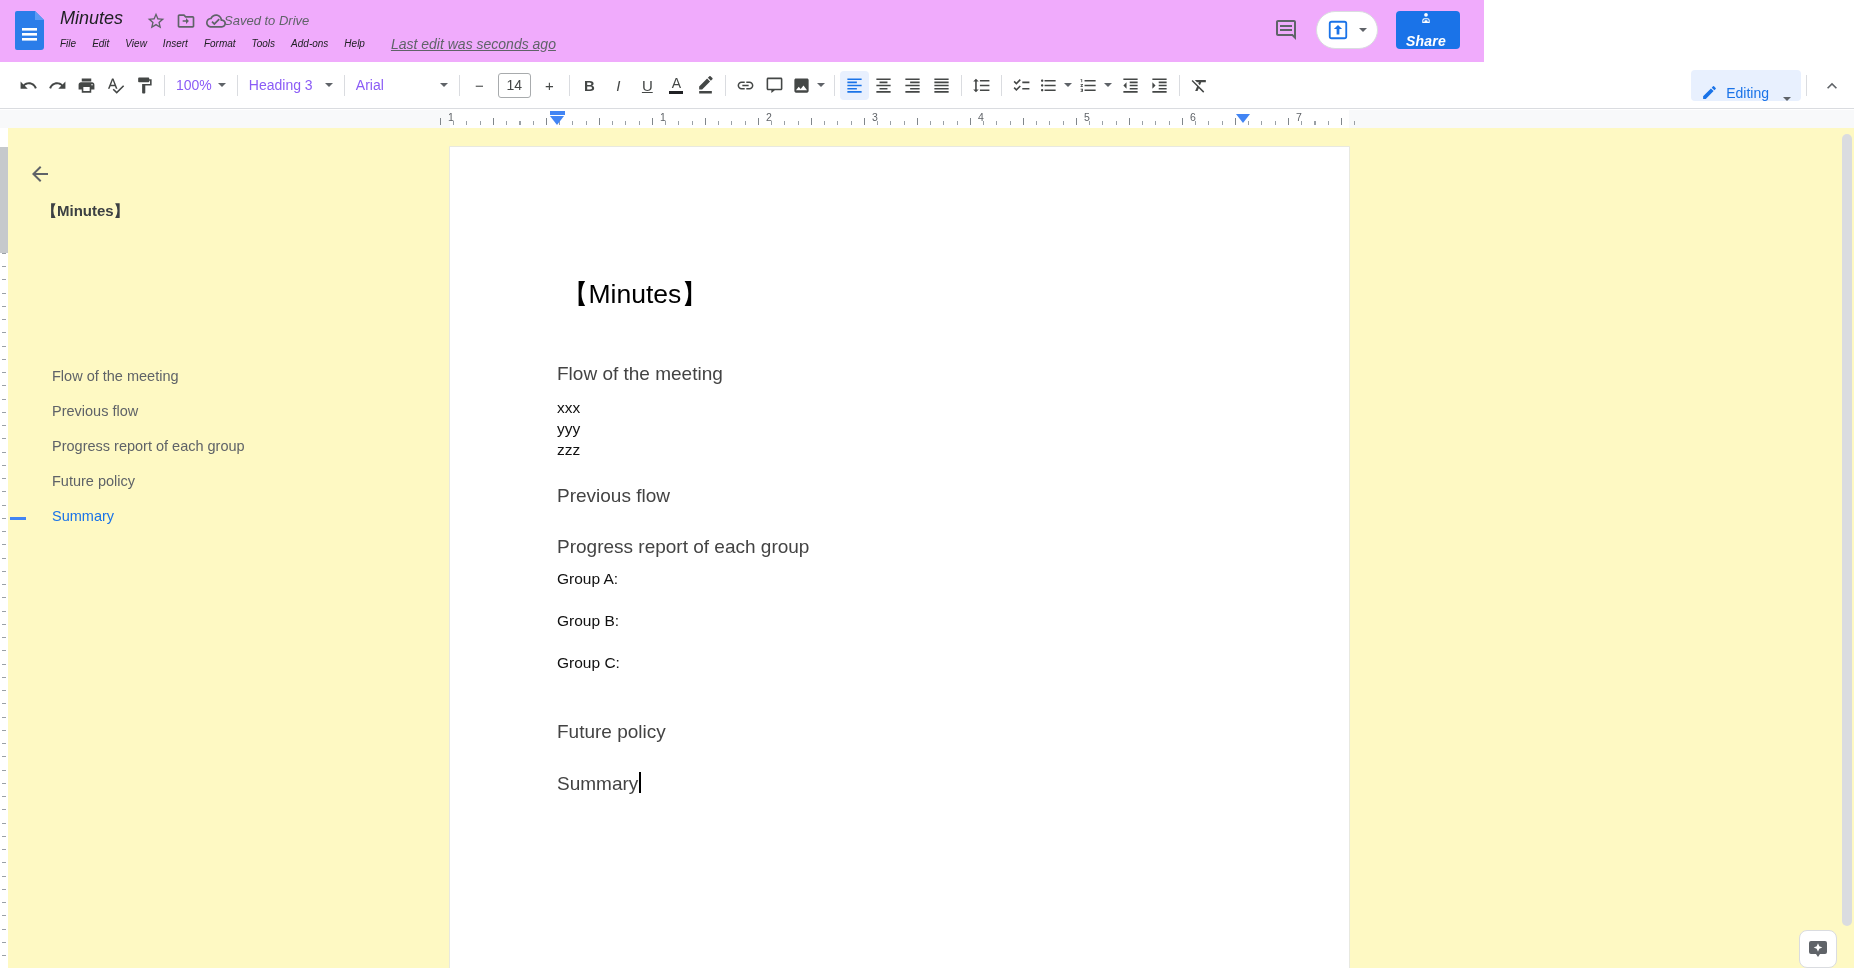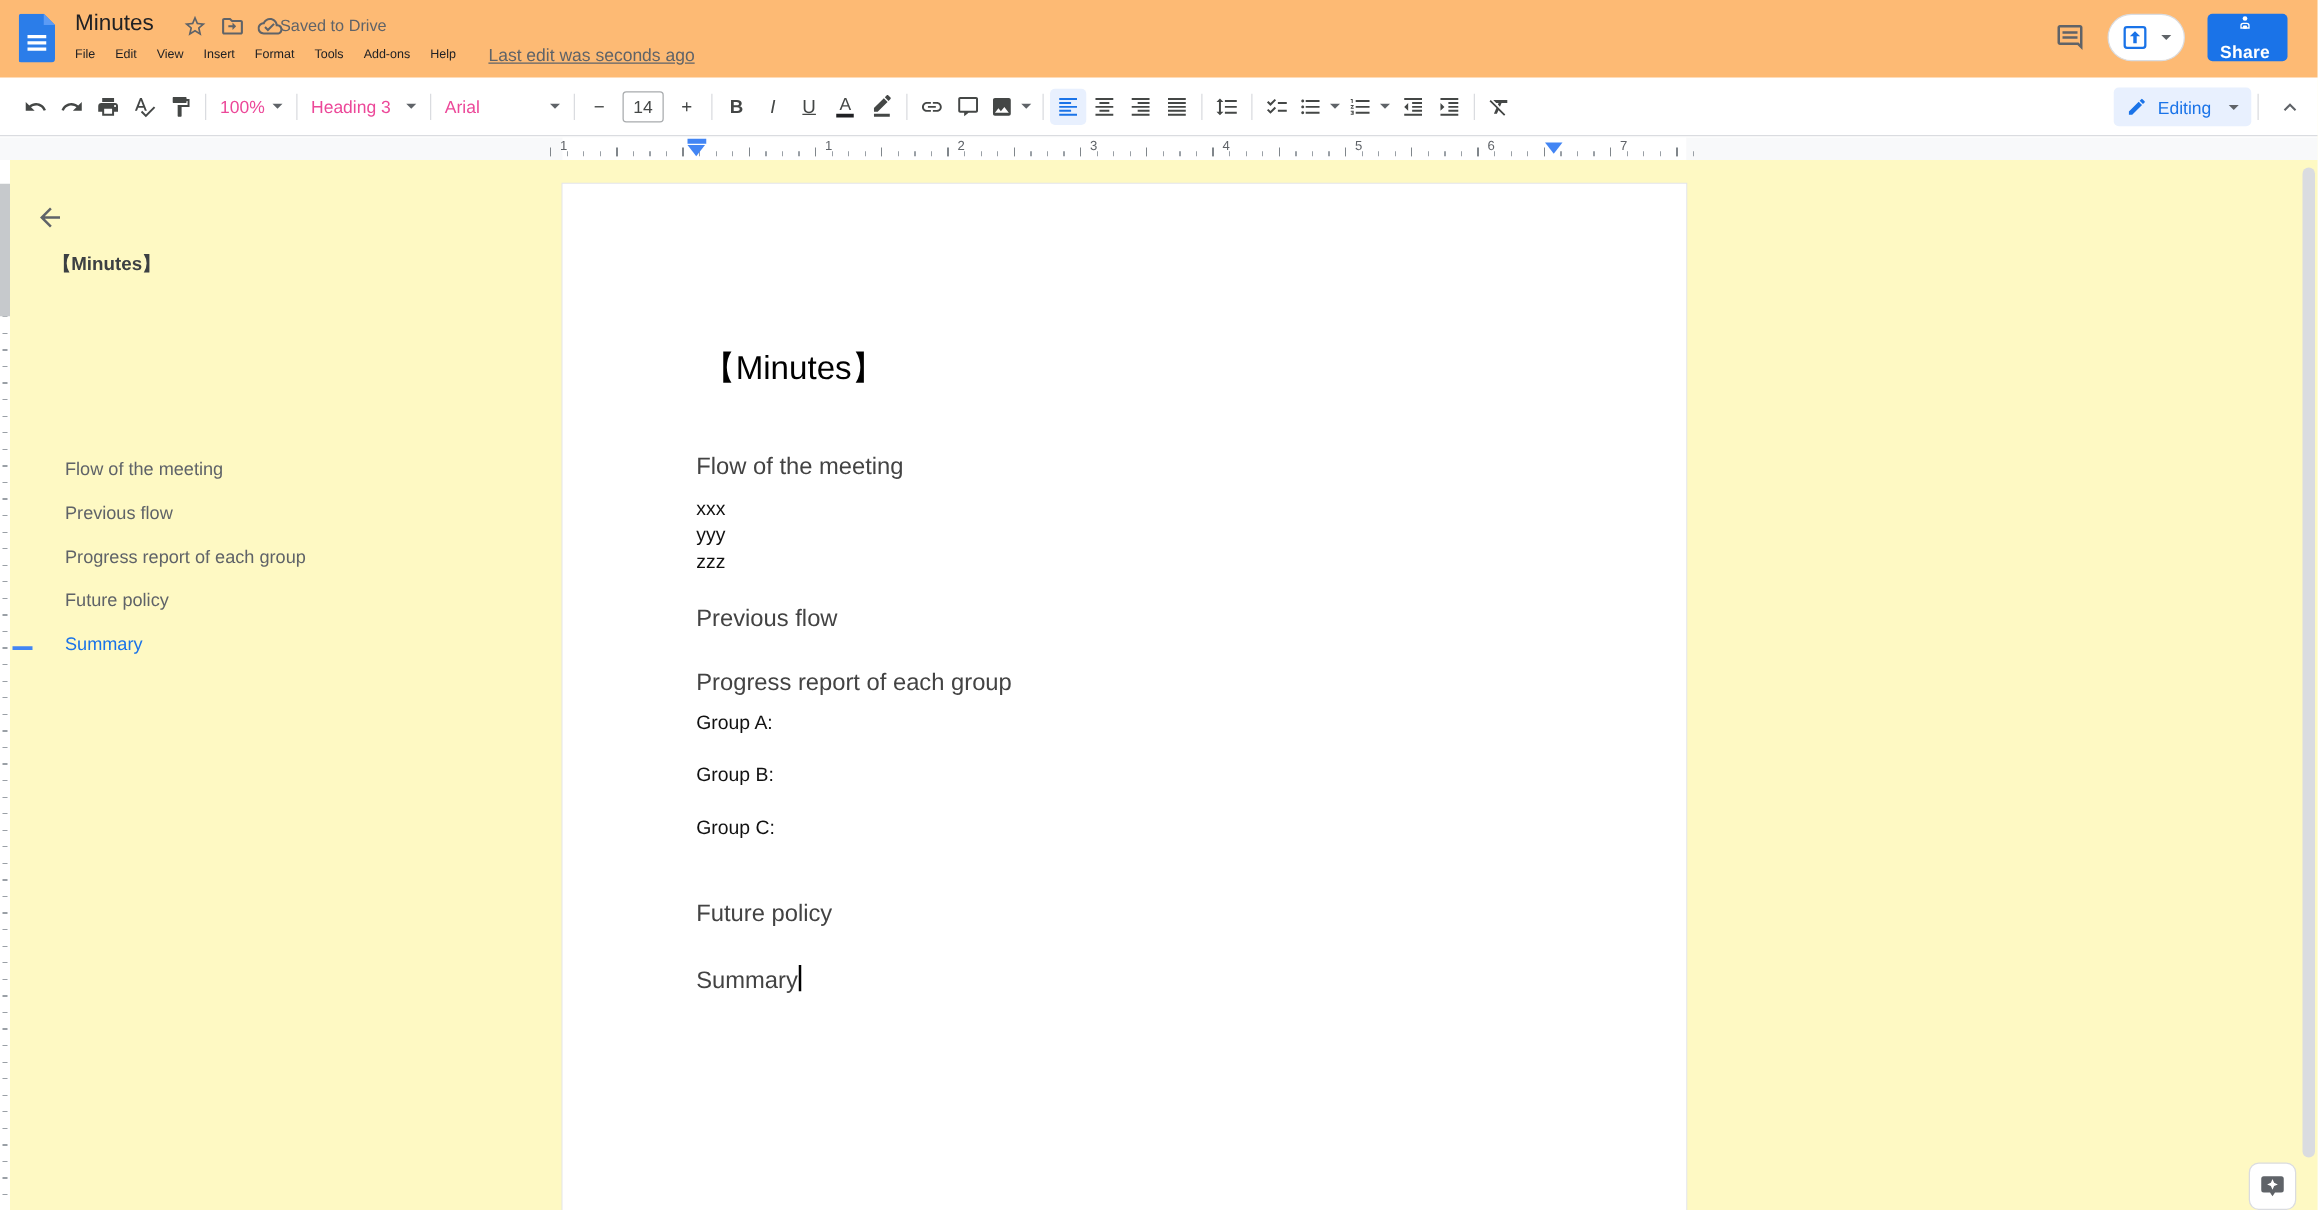--- a/index.html
+++ b/index.html
@@ -1,21 +1,21 @@
 <!DOCTYPE html>
 <html><head>
 <meta charset="utf-8">
 <style>
   * { margin:0; padding:0; box-sizing:border-box; }
   html,body { width:1854px; height:968px; overflow:hidden;
     font-family:"Liberation Sans","DejaVu Sans",sans-serif; background:#fff; }
   svg { display:block; }
 
   
-  #header { position:absolute; left:0; top:0; width:1854px; height:62px; background:#fdba74; z-index:5; }
+  #header { position:absolute; left:0; top:0; width:1484px; height:62px; background:#f0abfc; z-index:5;font-style:italic; }
   #logo { position:absolute; left:15px; top:11px; width:29px; height:39px; }
   #doc-title { position:absolute; left:60px; top:8px; font-size:18px; color:#202124; }
   .title-icon { position:absolute; top:11px; width:20px; height:20px; fill:#5f6368; cursor:pointer; }
   #saved-status { position:absolute; left:224px; top:13px; font-size:13px; color:#5f6368; }
   #menubar { position:absolute; left:52px; top:35px; display:flex; align-items:center; }
   .menu-item { font-size:10px; color:#202124; padding:3px 8px; border-radius:4px; cursor:pointer; }
   #last-edit { font-size:14px; color:#5f6368; text-decoration:underline; margin-left:18px; cursor:pointer; }
   #header-right { position:absolute; right:24px; top:11px; display:flex; align-items:center; gap:18px; }
   #present-btn { width:62px; height:38px; border:1px solid #dadce0; border-radius:19px;
     display:flex; align-items:center; justify-content:center; gap:4px; background:#fff; cursor:pointer; }
@@ -25,29 +25,29 @@
 
   
   #toolbar { position:absolute; left:0; top:62px; width:1854px; height:47px; background:#fff;
     border-bottom:1px solid #dadce0; display:flex; align-items:center; padding-left:14px; z-index:4; }
   .tbtn { height:29px; min-width:29px; padding:0 3px; display:flex; align-items:center; justify-content:center;
     border-radius:4px; cursor:pointer; color:#444746; }
   .tbtn svg { width:19px; height:19px; fill:#444746; }
   .tbtn.active { background:#e8f0fe; }
   .tbtn.active svg { fill:#1a73e8; }
   .tsep { width:1px; height:21px; background:#dadce0; margin:0 5px; flex:none; }
-  .tlabel { font-size:14px; color:#ec4899; }
+  .tlabel { font-size:14px; color:#8b5cf6; }
   .caret { width:0; height:0; border-left:4px solid transparent; border-right:4px solid transparent;
     border-top:4px solid #5f6368; margin-left:6px; }
   #font-size-box { width:33px; height:25px; border:1px solid #a8abad; border-radius:3px;
     display:flex; align-items:center; justify-content:center; font-size:14px; color:#444746; margin:0 4px; cursor:text; }
   .glyph-btn { font-size:15px; color:#444746; }
   #mode-area { position:absolute; right:12px; top:0; height:47px; display:flex; align-items:center; }
   #editing-pill { height:31px; padding:0 10px; background:#e8f0fe; border-radius:4px;
-    display:flex; align-items:center; gap:8px; cursor:pointer; }
+    display:flex; align-items:flex-end; gap:8px; cursor:pointer; }
   #editing-pill span.lbl { font-size:14px; color:#1a73e8; }
   #collapse-btn { margin-left:10px; cursor:pointer; }
 
   
   #ruler { position:absolute; left:0; top:110px; width:1854px; height:18px; background:#f8f9fa; z-index:3; }
   #ruler-page-band { position:absolute; left:450px; top:0; width:899px; height:18px; background:#fff; }
   .ticks-small { position:absolute; left:440px; bottom:3px; width:925px; height:4px;
     background:repeating-linear-gradient(to right,#9aa0a6 0 1px,transparent 1px 13.25px); }
   .ticks-mid { position:absolute; left:440px; bottom:3px; width:925px; height:7px;
     background:repeating-linear-gradient(to right,#80868b 0 1px,transparent 1px 53px); }

